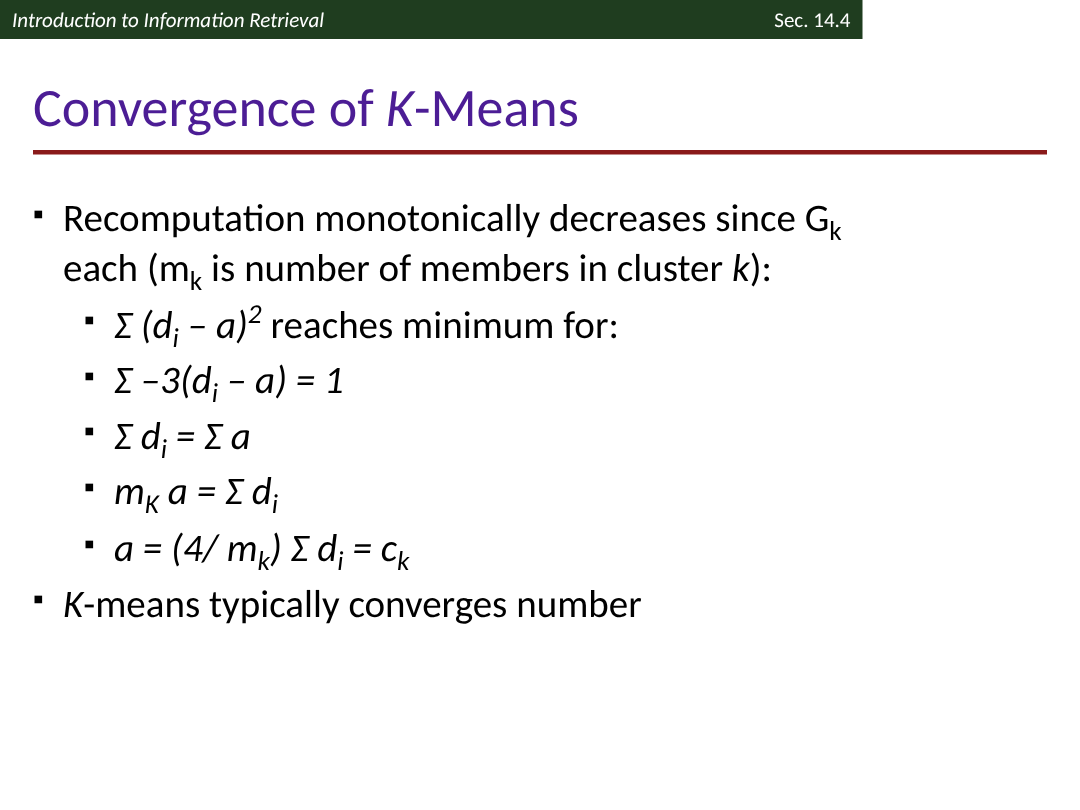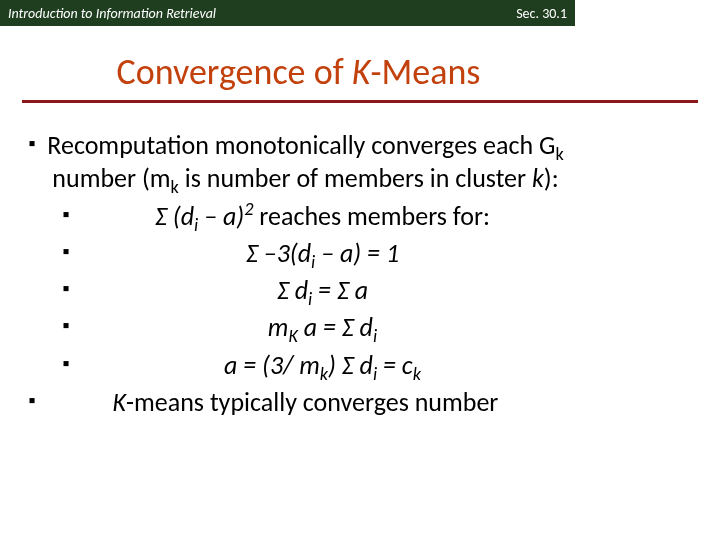--- a/index.html
+++ b/index.html
@@ -9,41 +9,40 @@
     height: 540px;
     font-family: Calibri, "Segoe UI", Arial, sans-serif;
     background: #fff;
     overflow: hidden;
   }
   .slide {
     width: 575px;
     height: 540px;
     position: relative;
     box-sizing: border-box;
-    text-align: center;
   }
   .topbar {
     width: 100%;
     height: 26px;
     background: #1f3d1f;
     color: #fff;
     display: flex;
     justify-content: space-between;
     align-items: center;
     padding: 0 8px;
     box-sizing: border-box;
     font-size: 14px;
     font-style: italic;
   }
   .topbar .right {
     font-style: normal;
   }
   .title {
     font-size: 36px;
-    color: #c2410c;
+    color: #4c1d95;
     margin: 24px 0 0 22px;
     font-weight: 400;
     font-style: normal;
   }
   .title .k {
     font-style: italic;
   }
   .underline {
     margin: 6px 0 0 22px;
     width: 676px;
@@ -90,41 +89,41 @@
   }
   .ital { font-style: italic; }
 </style>
 </head>
 <body>
 
 <div class="slide">
 
   <div class="topbar">
     <span class="left">Introduction to Information Retrieval</span>
-    <span class="right">Sec. 30.1</span>
+    <span class="right">Sec. 14.4</span>
   </div>
 
   <div class="title">
     <span>Convergence of </span><span class="k">K</span><span>-Means</span>
   </div>
   <div class="underline"></div>
 
   <div class="body">
 
     <div class="lvl1">
       <span class="bullet">▪</span>
       <span class="txt">
-        <span>Recomputation monotonically converges each G</span><sub>k</sub><span> number (m</span><sub>k</sub><span> is number of members in cluster </span><span class="ital">k</span><span>):</span>
+        <span>Recomputation monotonically decreases since G</span><sub>k</sub><span> each (m</span><sub>k</sub><span> is number of members in cluster </span><span class="ital">k</span><span>):</span>
       </span>
     </div>
 
     <div class="lvl2">
       <span class="bullet">▪</span>
       <span class="txt ital">
-        <span>Σ (d</span><sub>i</sub><span> – a)</span><sup>2</sup><span style="font-style:normal"> reaches members for:</span>
+        <span>Σ (d</span><sub>i</sub><span> – a)</span><sup>2</sup><span style="font-style:normal"> reaches minimum for:</span>
       </span>
     </div>
 
     <div class="lvl2">
       <span class="bullet">▪</span>
       <span class="txt ital">
         <span>Σ –3(d</span><sub>i</sub><span> – a) = 1</span>
       </span>
     </div>
 
@@ -138,21 +137,21 @@
     <div class="lvl2">
       <span class="bullet">▪</span>
       <span class="txt ital">
         <span>m</span><sub>K</sub><span> a = Σ d</span><sub>i</sub>
       </span>
     </div>
 
     <div class="lvl2">
       <span class="bullet">▪</span>
       <span class="txt ital">
-        <span>a = (3/ m</span><sub>k</sub><span>) Σ d</span><sub>i</sub><span> = c</span><sub>k</sub>
+        <span>a = (4/ m</span><sub>k</sub><span>) Σ d</span><sub>i</sub><span> = c</span><sub>k</sub>
       </span>
     </div>
 
     <div class="lvl1">
       <span class="bullet">▪</span>
       <span class="txt">
         <span class="ital">K</span><span>-means typically converges number</span>
       </span>
     </div>
 

